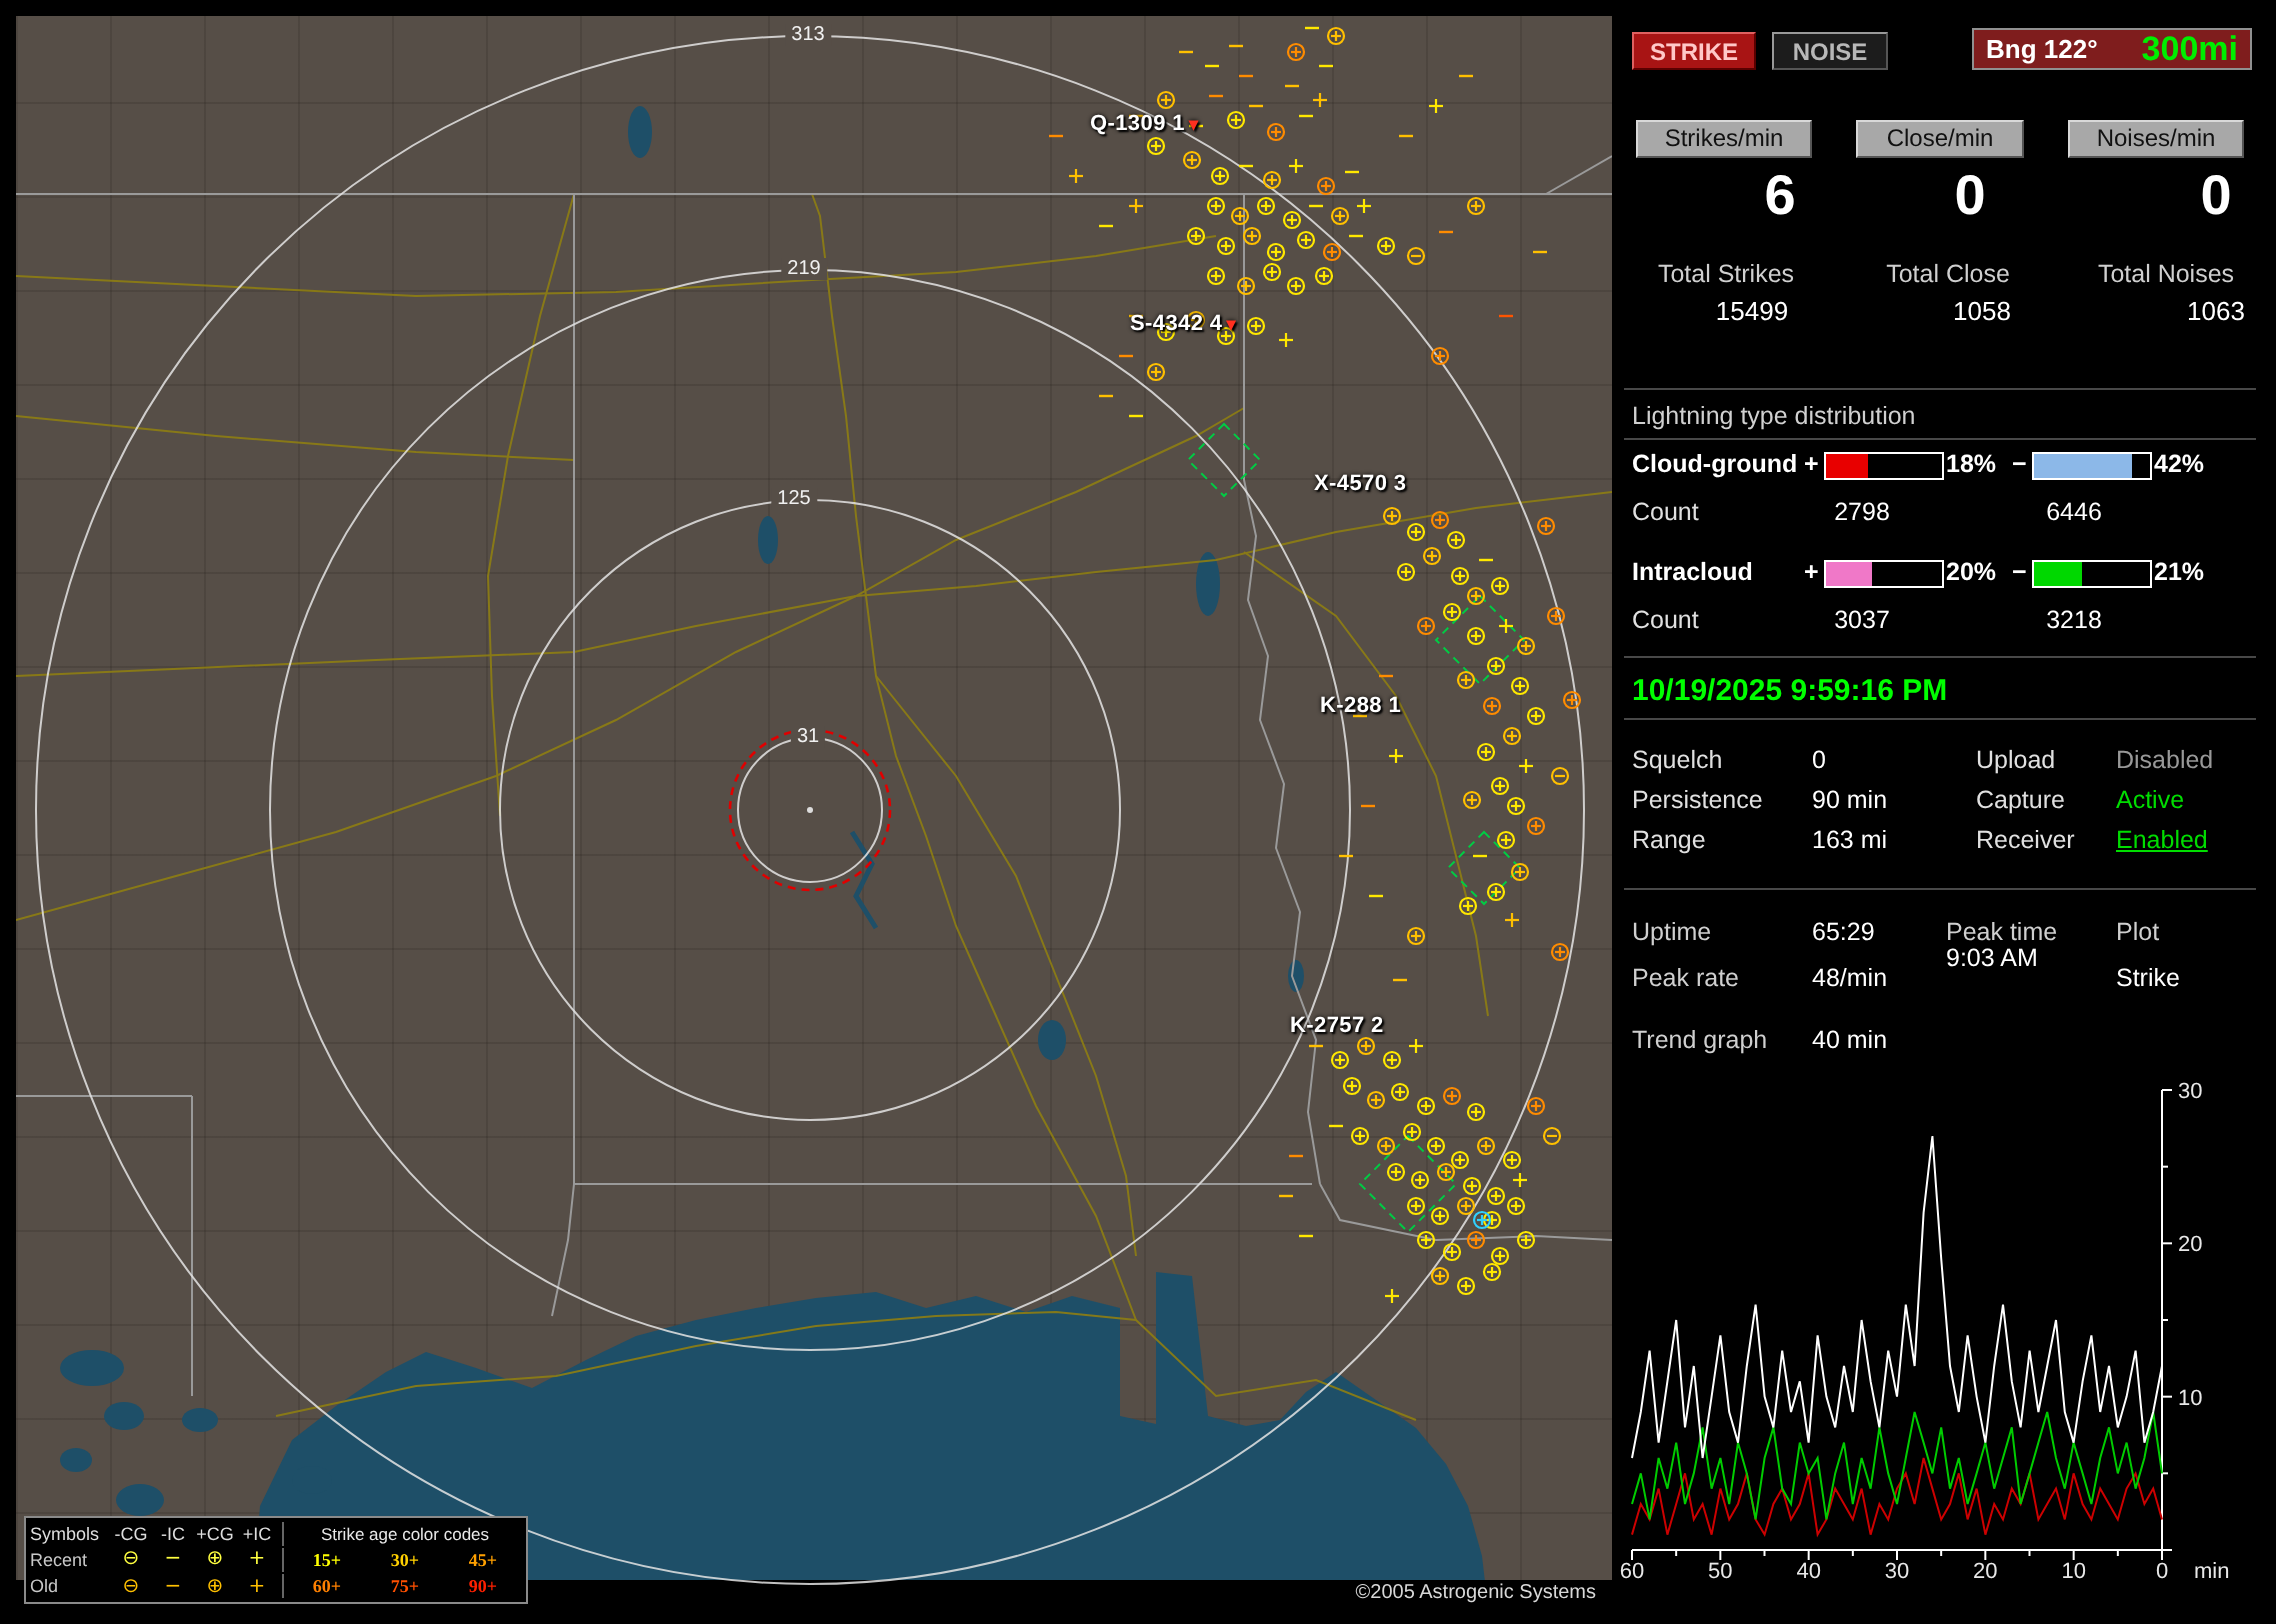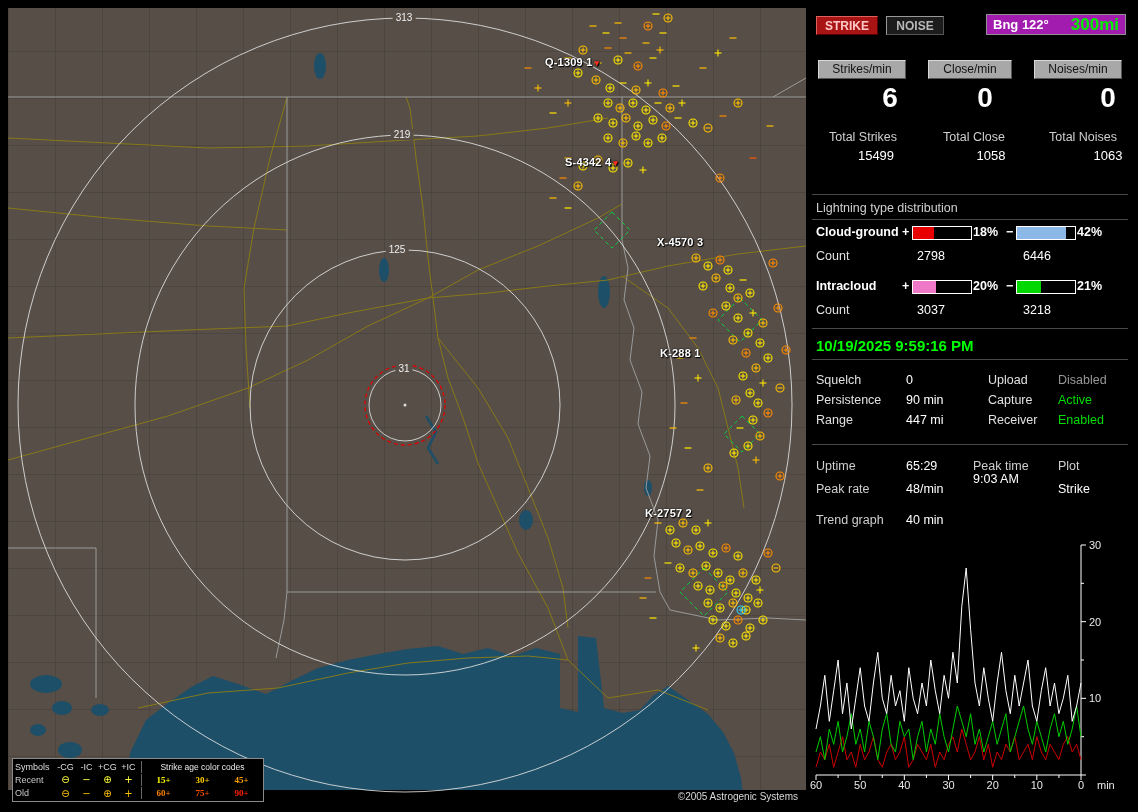--- a/index.html
+++ b/index.html
@@ -34,21 +34,21 @@
   .lg-a{width:31px;text-align:center;font-weight:bold;}
   .lg-lbl{color:#c8c8c8;}
   
   .panel{position:absolute;left:810px;top:8px;width:322px;height:796px;background:#000;
     font-size:12.5px;color:#e0e0e0;}
   .abs{position:absolute;white-space:nowrap;}
   .btn-strike{background:#a81414;color:#ffc8c8;border:1px solid;border-color:#e06060 #5a0000 #5a0000 #e06060;
     font-weight:bold;font-size:12px;font-family:"Liberation Sans",sans-serif;padding:0;cursor:pointer;}
   .btn-noise{background:#1c1c1c;color:#b8b8b8;border:1px solid;border-color:#999 #555 #555 #999;
     font-weight:bold;font-size:12px;font-family:"Liberation Sans",sans-serif;padding:0;cursor:pointer;}
-  .bng-box{background:#a21caf;border:1px solid #909090;display:flex;justify-content:space-between;
+  .bng-box{background:#7f1d1d;border:1px solid #909090;display:flex;justify-content:space-between;
     align-items:center;padding:0 6px;box-sizing:border-box;}
   .bng-box .bearing{color:#fff;font-weight:bold;font-size:13px;}
   .bng-box .range-green{color:#00ee00;font-weight:bold;font-size:17px;}
   .chip{background:#a8a8a8;color:#111;text-align:center;font-size:12px;line-height:17px;height:17px;
     border:1px solid;border-color:#d8d8d8 #555 #555 #d8d8d8;box-sizing:content-box;cursor:pointer;}
   .bignum{color:#fff;font-size:28px;font-weight:bold;text-align:center;}
   .tlabel{color:#cfcfcf;text-align:center;}
   .tvalue{color:#fff;text-align:center;font-size:13px;}
   .hline{height:1px;background:#484848;}
   .sec-title{color:#d0d0d0;}
@@ -638,23 +638,23 @@
     <div class="abs val" style="left:96px;top:365px">0</div>
     <div class="abs lbl" style="left:178px;top:365px">Upload</div>
     <div class="abs val" style="left: 248px; top: 365px; color: rgb(152, 152, 152);">Disabled</div>
 
     <div class="abs lbl" style="left:6px;top:385px">Persistence</div>
     <div class="abs val" style="left:96px;top:385px">90 min</div>
     <div class="abs lbl" style="left:178px;top:385px">Capture</div>
     <div class="abs val" style="left: 248px; top: 385px; color: rgb(0, 221, 0);">Active</div>
 
     <div class="abs lbl" style="left:6px;top:405px">Range</div>
-    <div class="abs val" style="left:96px;top:405px">447 mi</div>
+    <div class="abs val" style="left:96px;top:405px">163 mi</div>
     <div class="abs lbl" style="left:178px;top:405px">Receiver</div>
-    <div class="abs val" style="left: 248px; top: 405px; color: rgb(0, 221, 0);">Enabled</div>
+    <div class="abs val" style="left: 248px; top: 405px; color: rgb(0, 221, 0); text-decoration: underline;">Enabled</div>
 
     <div class="abs hline" style="left:2px;top:436px;width:316px"></div>
 
     <div class="abs glabel" style="left:6px;top:451px">Uptime</div>
     <div class="abs val" style="left:96px;top:451px">65:29</div>
     <div class="abs glabel" style="left:163px;top:451px">Peak time</div>
     <div class="abs glabel" style="left:248px;top:451px">Plot</div>
 
     <div class="abs glabel" style="left:6px;top:474px">Peak rate</div>
     <div class="abs val" style="left:96px;top:474px">48/min</div>

